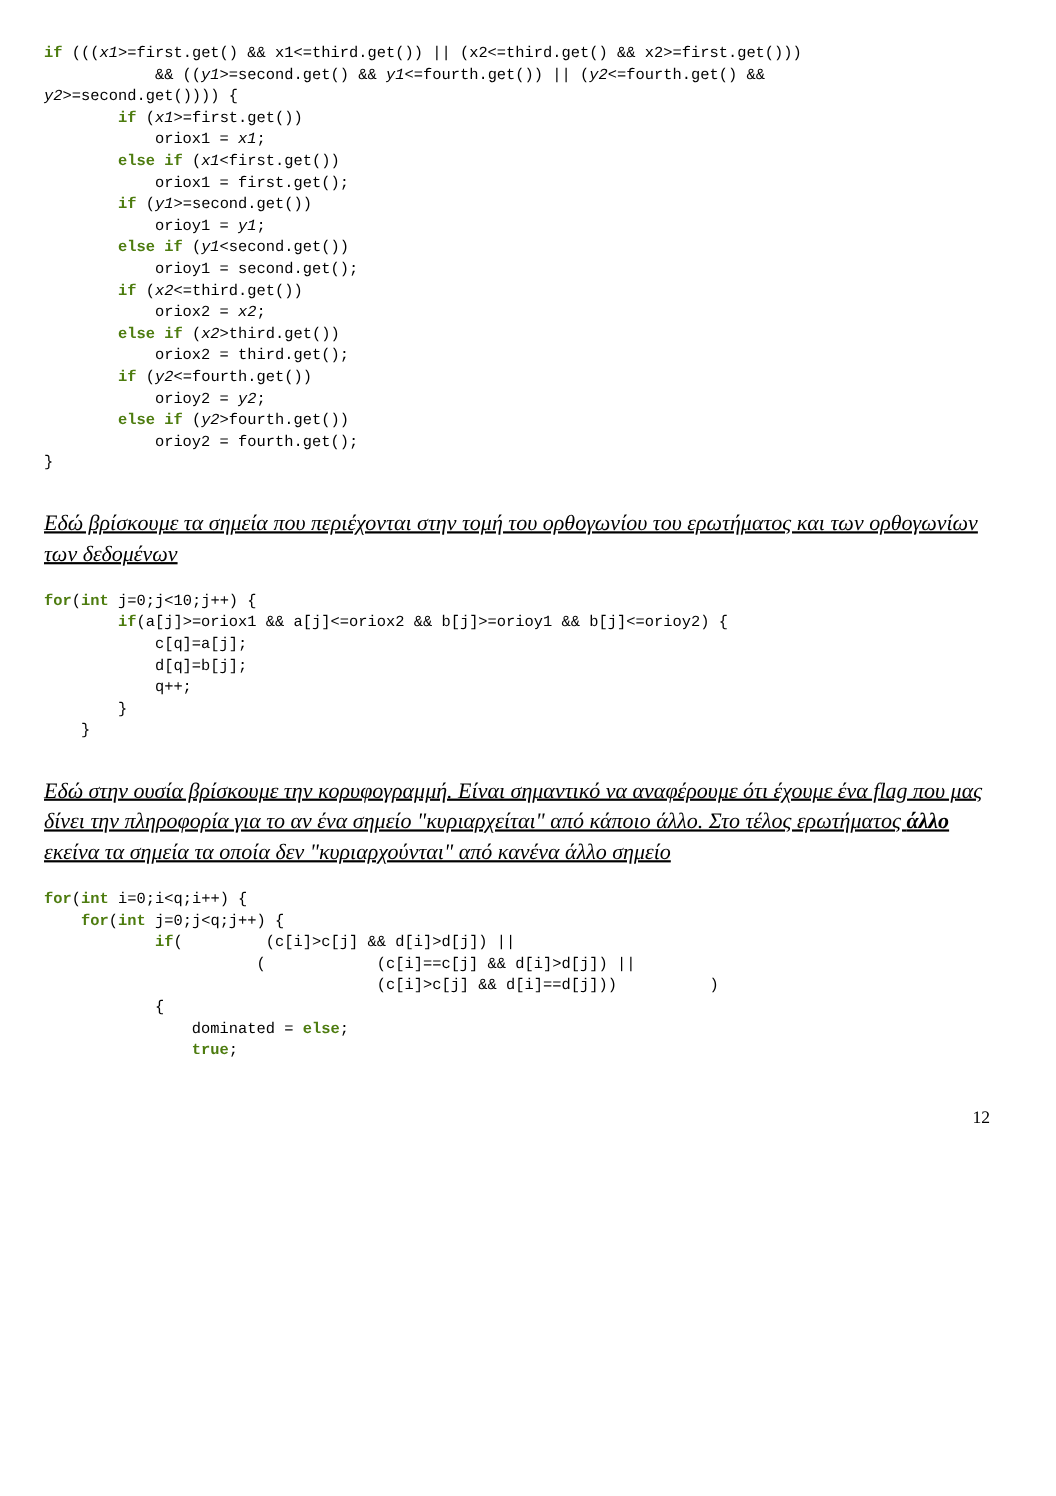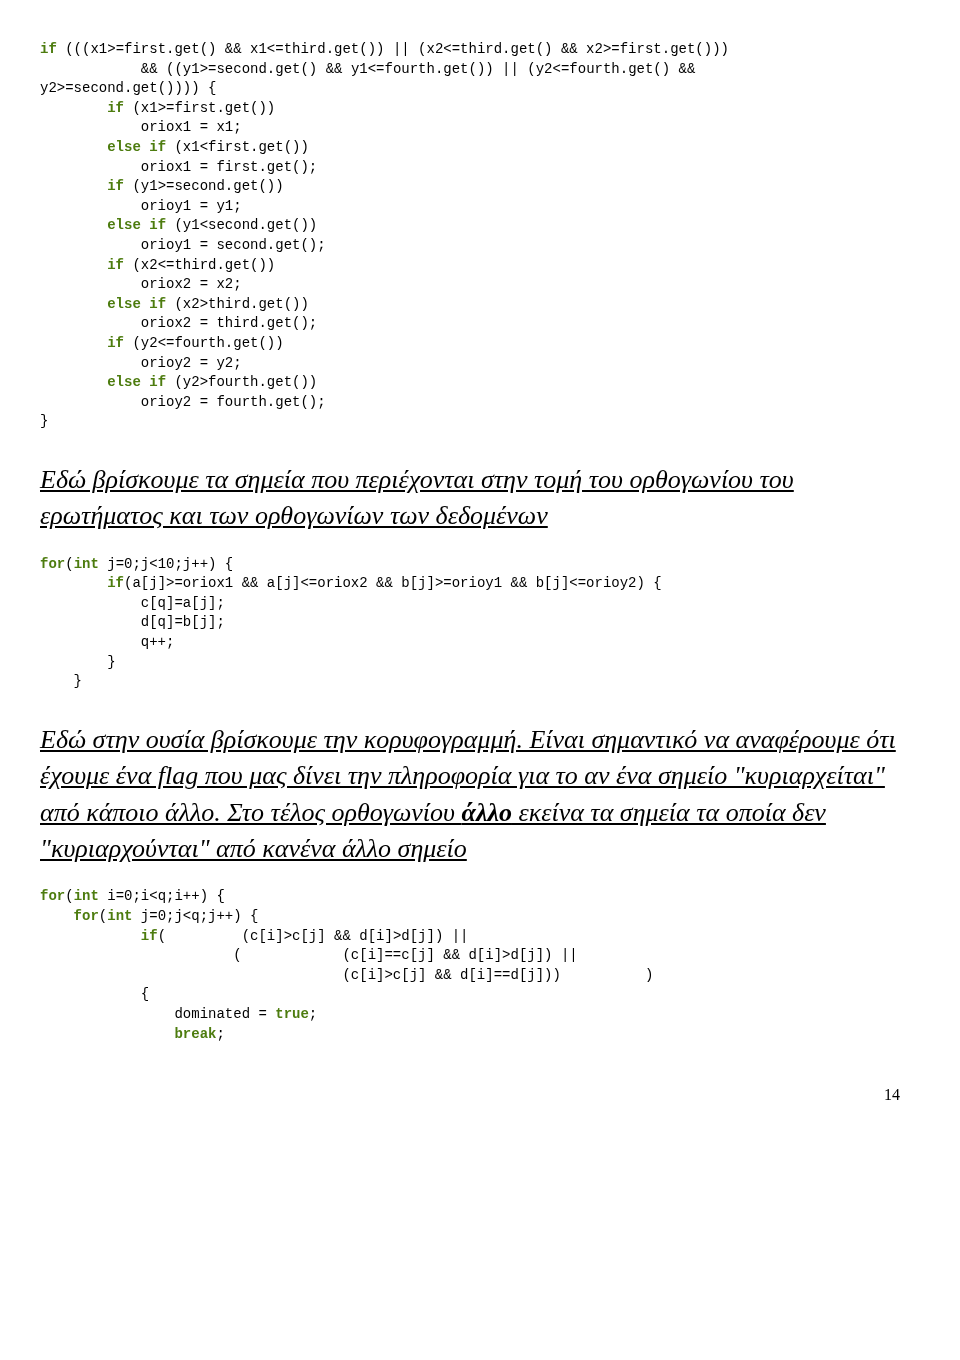--- a/index.html
+++ b/index.html
@@ -10,24 +10,24 @@
     line-height: 1.4;
     color: #000;
     background: #fff;
     width: 860px;
   }
   .code {
     white-space: pre;
     font-family: "Courier New", monospace;
   }
   .kw { color: #4d7c0f; font-weight: bold; }
-  .it { }
+  .it { font-style: italic; }
   .paragraph {
     font-family: "Times New Roman", serif;
-    font-size: 26px;
+    font-size: 20px;
     font-style: italic;
     text-decoration: underline;
     margin: 30px 0 20px 0;
     line-height: 1.4;
   }
   .paragraph .bold { font-weight: bold; }
   .pagenum {
     font-family: "Times New Roman", serif;
     font-size: 16px;
     text-align: right;
@@ -61,24 +61,24 @@
 <div class="paragraph">Εδώ βρίσκουμε τα σημεία που περιέχονται στην τομή του ορθογωνίου του ερωτήματος και των ορθογωνίων των δεδομένων</div>
 
 <div class="code"><span class="kw">for</span>(<span class="kw">int</span> j=0;j&lt;10;j++) {
         <span class="kw">if</span>(a[j]&gt;=oriox1 &amp;&amp; a[j]&lt;=oriox2 &amp;&amp; b[j]&gt;=orioy1 &amp;&amp; b[j]&lt;=orioy2) {
             c[q]=a[j];
             d[q]=b[j];
             q++;
         }
     }</div>
 
-<div class="paragraph"><span>Εδώ στην ουσία βρίσκουμε την κορυφογραμμή. Είναι σημαντικό να αναφέρουμε ότι έχουμε ένα flag που μας δίνει την πληροφορία για το αν ένα σημείο "κυριαρχείται" από κάποιο άλλο. Στο τέλος ορθογωνίου </span><span class="bold">άλλο</span><span> εκείνα τα σημεία τα οποία δεν "κυριαρχούνται" από κανένα άλλο σημείο</span></div>
+<div class="paragraph"><span>Εδώ στην ουσία βρίσκουμε την κορυφογραμμή. Είναι σημαντικό να αναφέρουμε ότι έχουμε ένα flag που μας δίνει την πληροφορία για το αν ένα σημείο "κυριαρχείται" από κάποιο άλλο. Στο τέλος ερωτήματος </span><span class="bold">άλλο</span><span> εκείνα τα σημεία τα οποία δεν "κυριαρχούνται" από κανένα άλλο σημείο</span></div>
 
 <div class="code"><span class="kw">for</span>(<span class="kw">int</span> i=0;i&lt;q;i++) {
     <span class="kw">for</span>(<span class="kw">int</span> j=0;j&lt;q;j++) {
             <span class="kw">if</span>(         (c[i]&gt;c[j] &amp;&amp; d[i]&gt;d[j]) ||
                        (            (c[i]==c[j] &amp;&amp; d[i]&gt;d[j]) ||
                                     (c[i]&gt;c[j] &amp;&amp; d[i]==d[j]))          )
             {
-                dominated = <span class="kw">true</span>;
-                <span class="kw">break</span>;</div>
+                dominated = <span class="kw">else</span>;
+                <span class="kw">true</span>;</div>
 
-<div class="pagenum">14</div>
+<div class="pagenum">12</div>
 
 </body></html>

